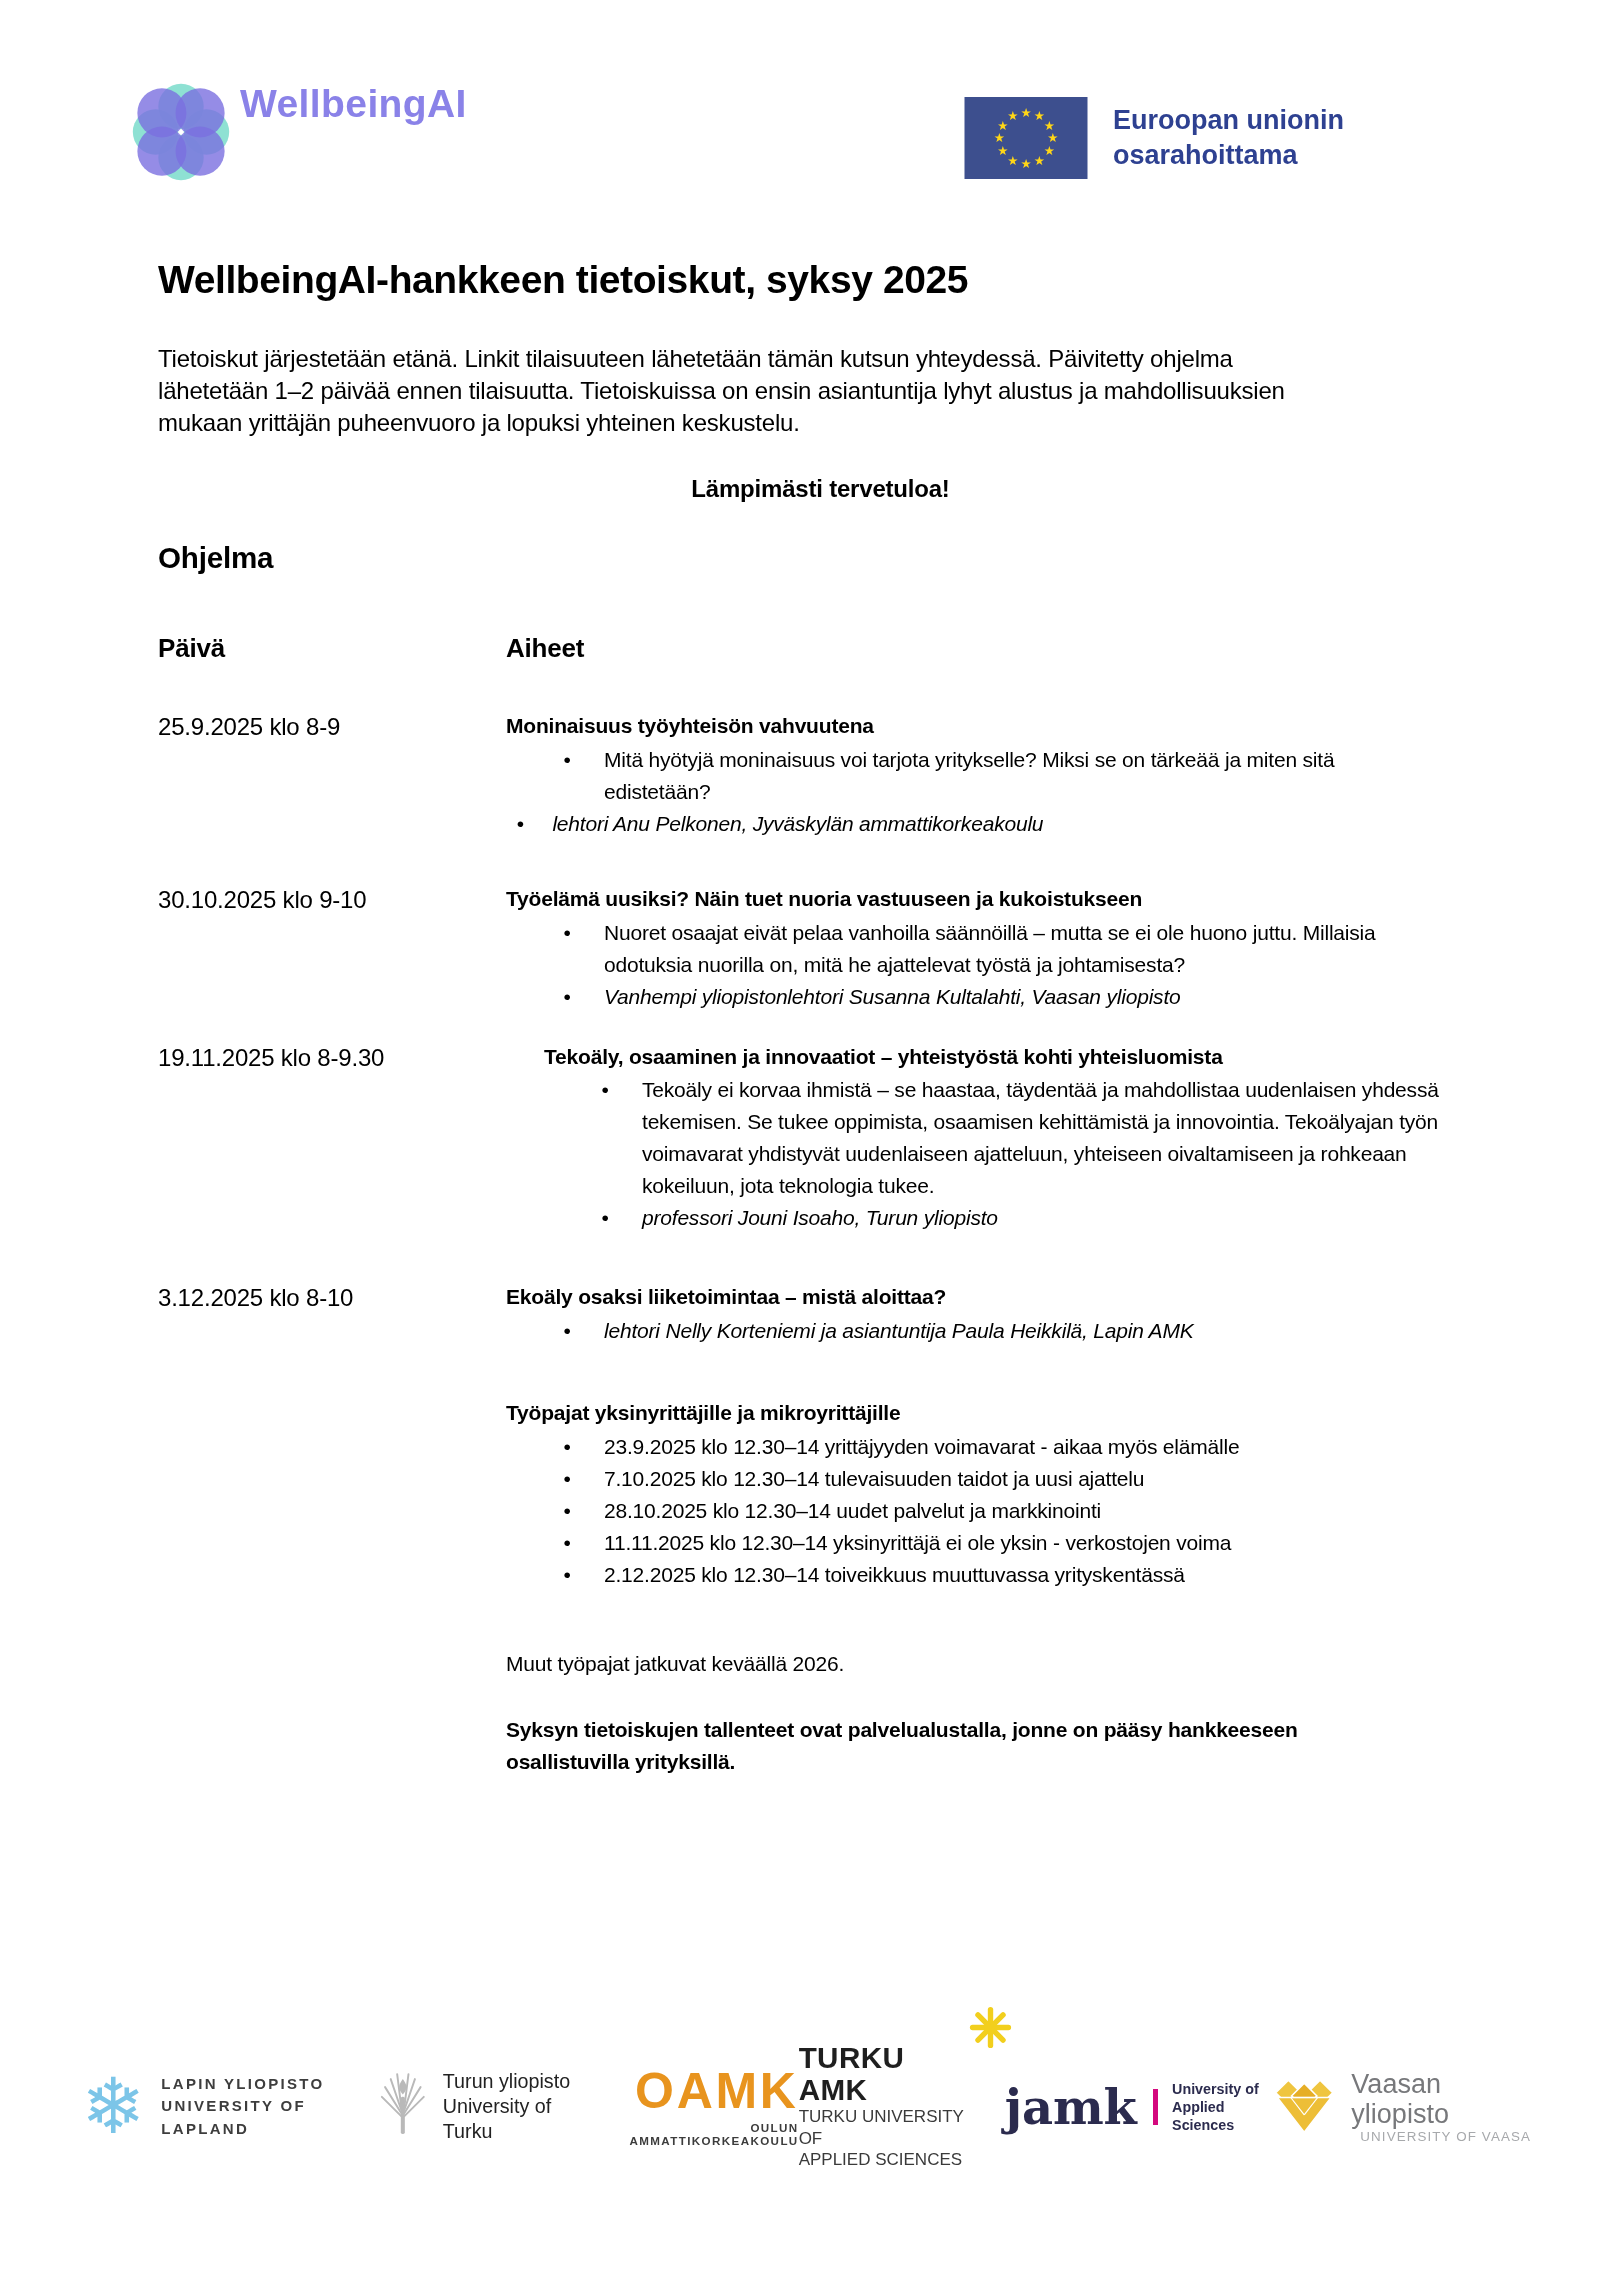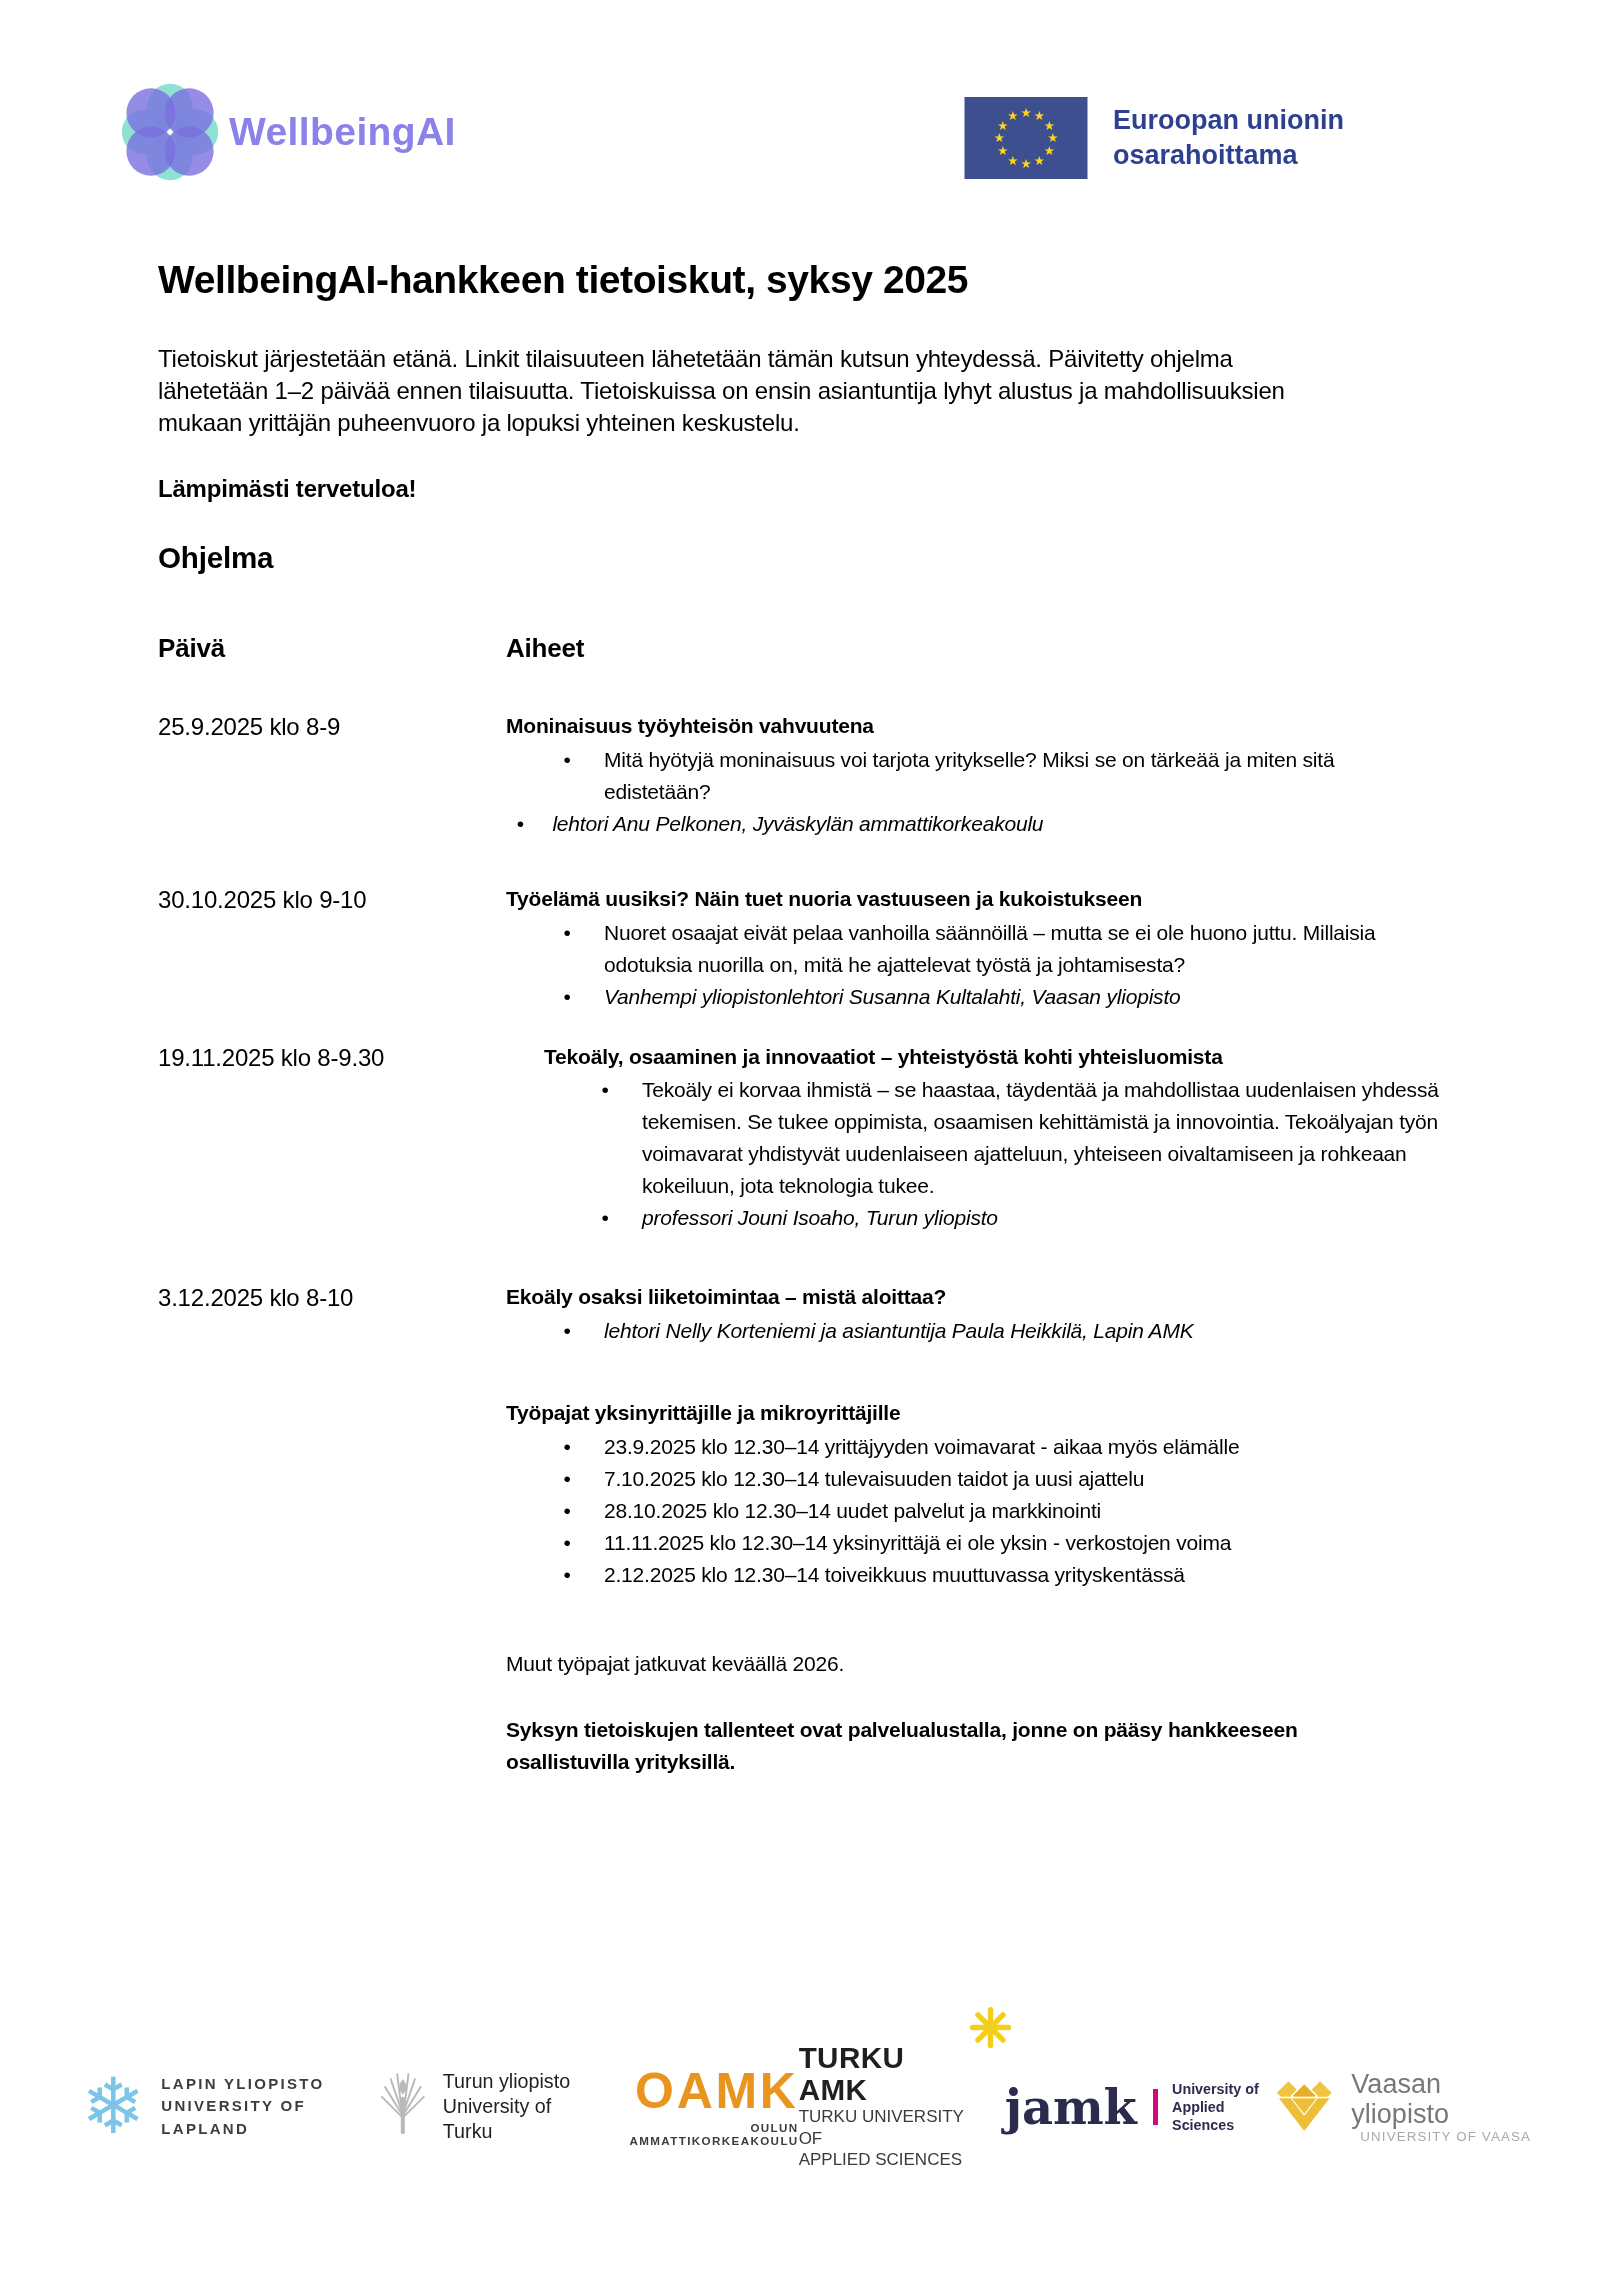--- a/index.html
+++ b/index.html
@@ -1,30 +1,30 @@
 <!DOCTYPE html>
 <html lang="fi" style="font-size:14.3px"><head>
 <meta charset="utf-8">
 <style>
   html,body{margin:0;padding:0;background:#ffffff;}
   .page{position:relative;width:1621px;height:2293px;background:#ffffff;overflow:hidden;
         font-family:"Liberation Sans","DejaVu Sans",sans-serif;color:#000;letter-spacing:-0.2px;}
 
   
-  .brand{position:absolute;left:120px;top:82px;display:flex;align-items:center;}
+  .brand{position:absolute;left:131px;top:82px;display:flex;align-items:flex-start;}
   .brand-word{font-size:39px;font-weight:700;color:#8a82e8;margin-left:9px;letter-spacing:0.4px;}
   .eu-badge{position:absolute;left:964px;top:97px;display:flex;align-items:center;}
   .eu-flag{width:124px;height:82px;flex:none;}
   .eu-text{margin-left:25px;font-size:27px;line-height:35px;font-weight:700;color:#2e4191;letter-spacing:0;}
 
   
   .main{position:absolute;left:158px;top:258px;width:1325px;}
   .doc-title{font-size:39px;font-weight:700;margin:0 0 41px 0;letter-spacing:-0.4px;}
   .intro{font-size:24px;line-height:32px;max-width:1173px;margin:0 0 36px 0;}
-  .welcome{font-size:24px;font-weight:700;margin:0 0 38px 0;}
+  .welcome{font-size:24px;font-weight:700;margin:0 0 38px 0;text-align:center;}
   .program-h{font-size:29.6px;font-weight:700;margin:0 0 57px 0;}
 
   .prow{display:flex;align-items:flex-start;}
   .pdate{width:348px;flex:none;font-size:24px;line-height:33px;}
   .pcell{width:931px;flex:none;font-size:21px;line-height:32px;}
   .colhead{font-size:26px;font-weight:700;}
   .row-head{margin-bottom:45px;}
   .mb48{margin-bottom:43px;} .mb46{margin-bottom:28px;} .mb52{margin-bottom:47px;gap:38px;}
   .ptitle{font-weight:700;max-width:788px;margin:0 0 1.8px 0;}
   .bullet{display:flex;margin:0;}

